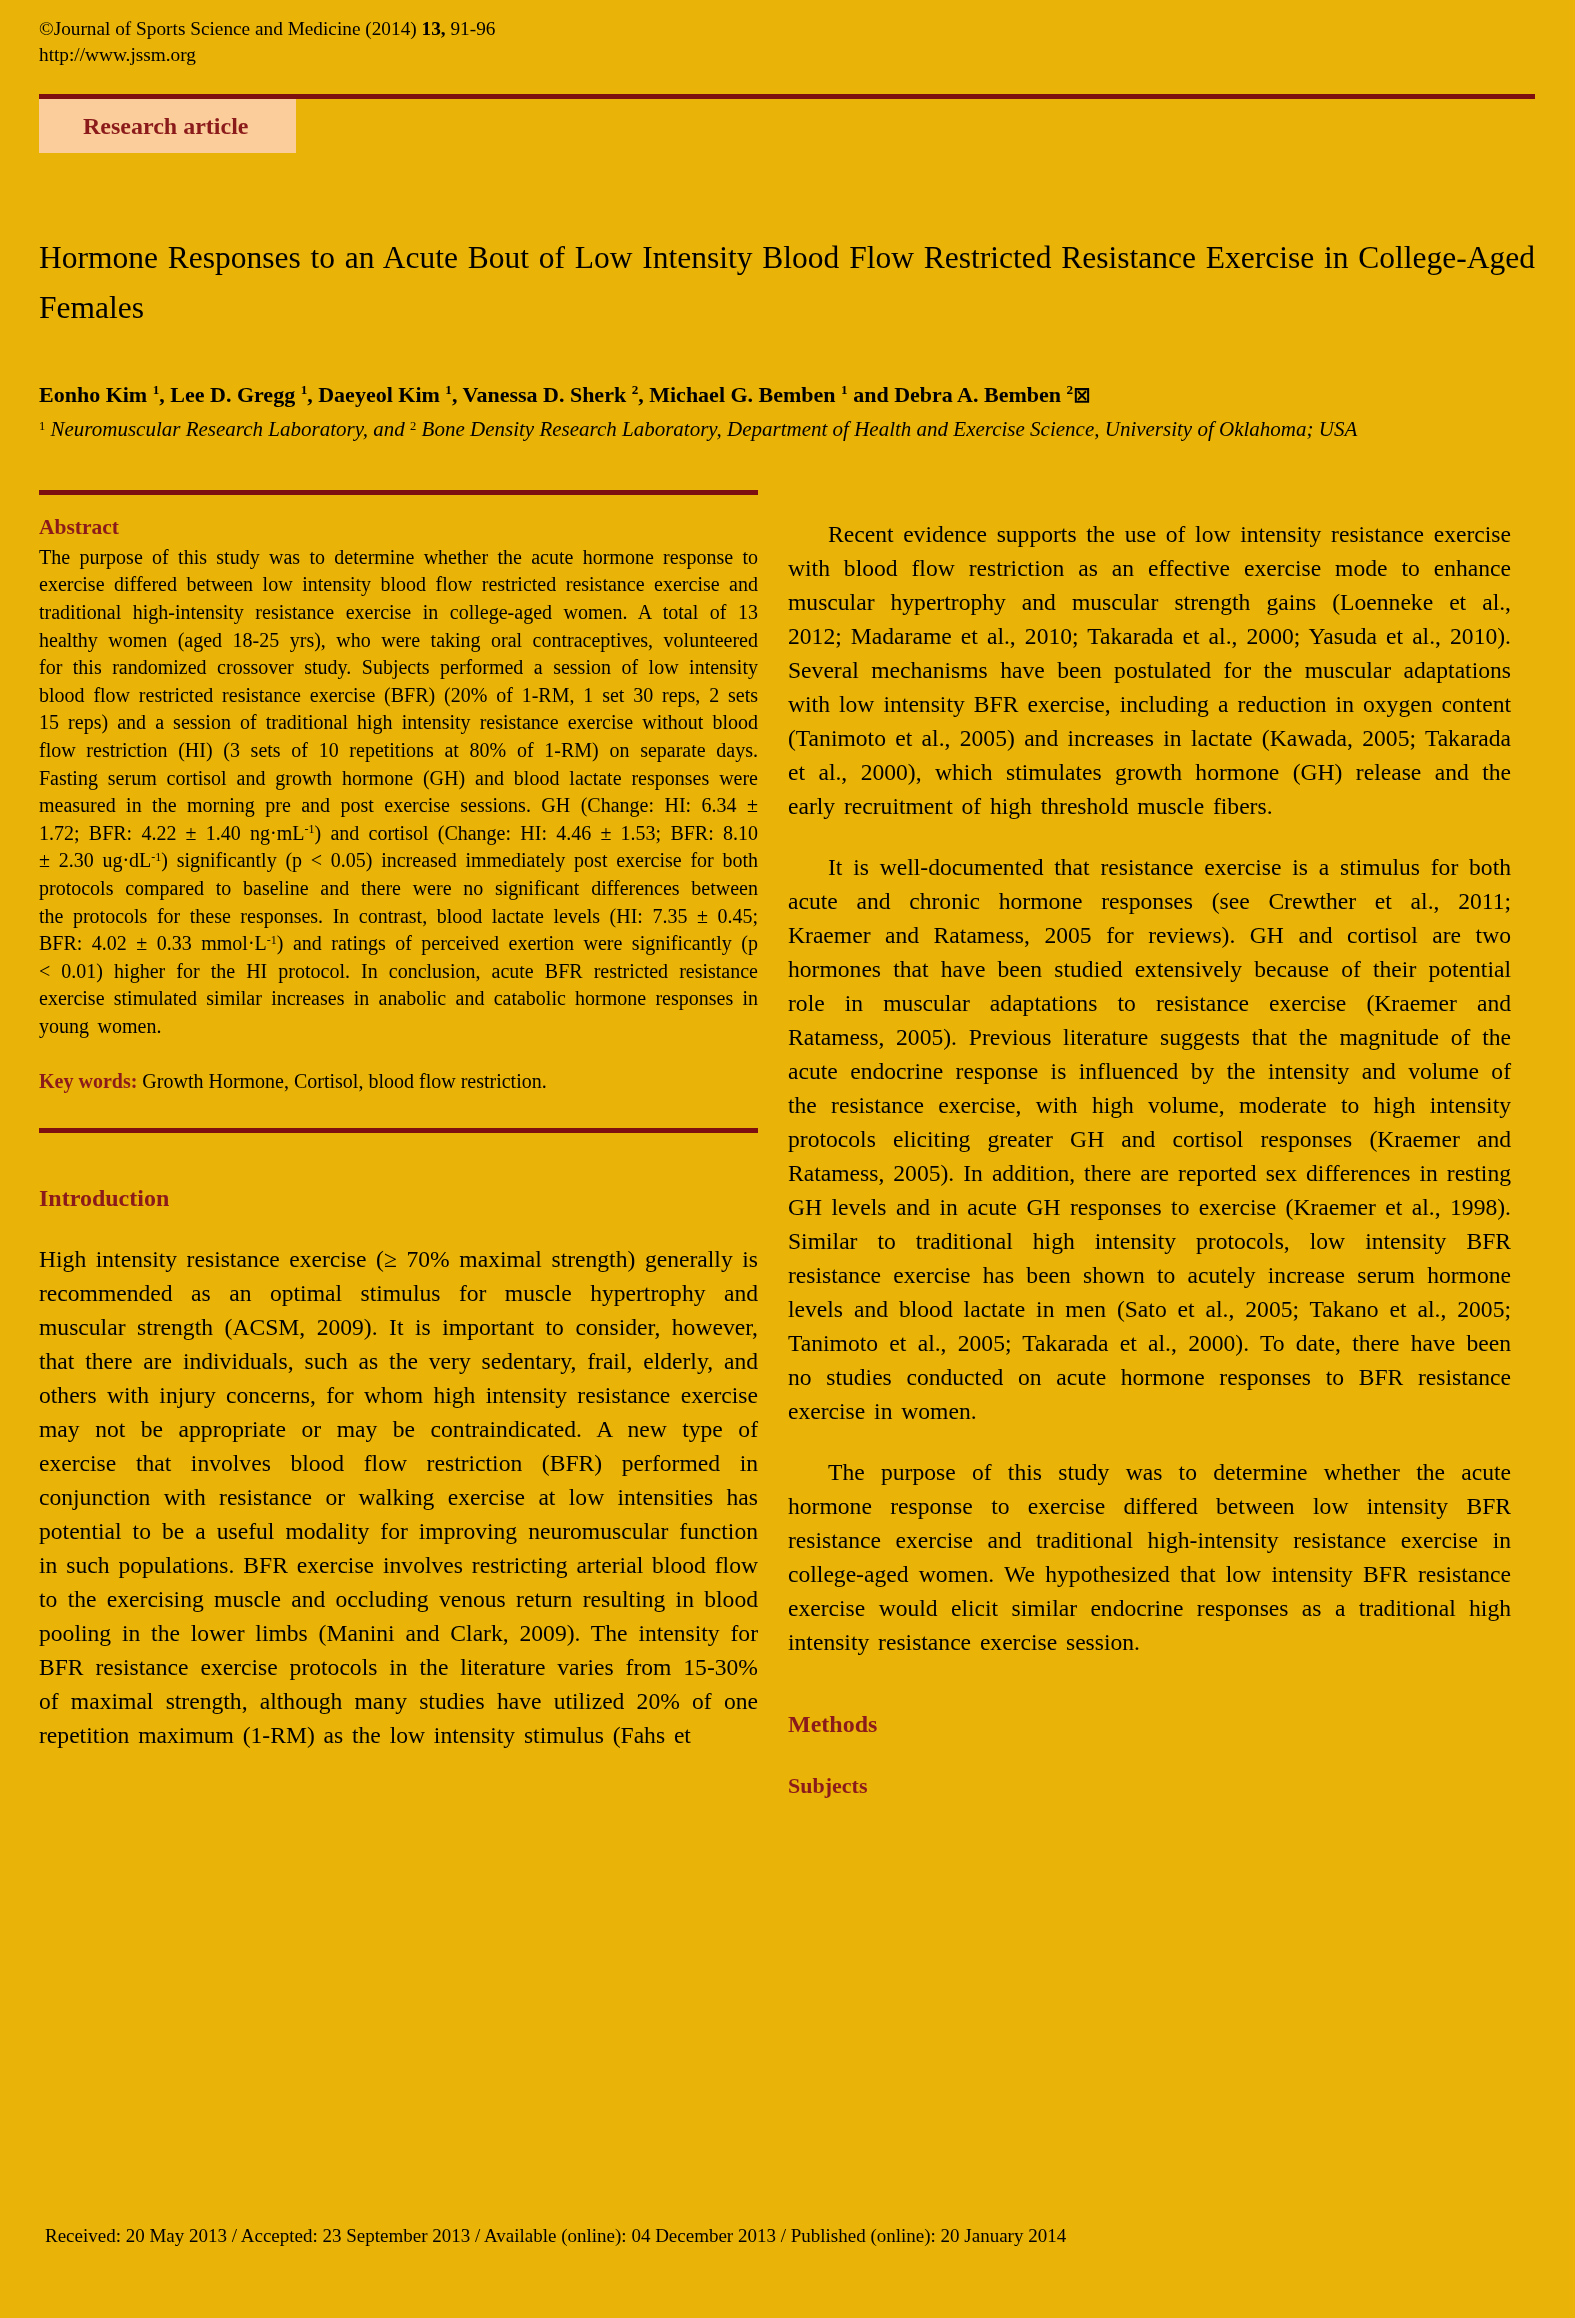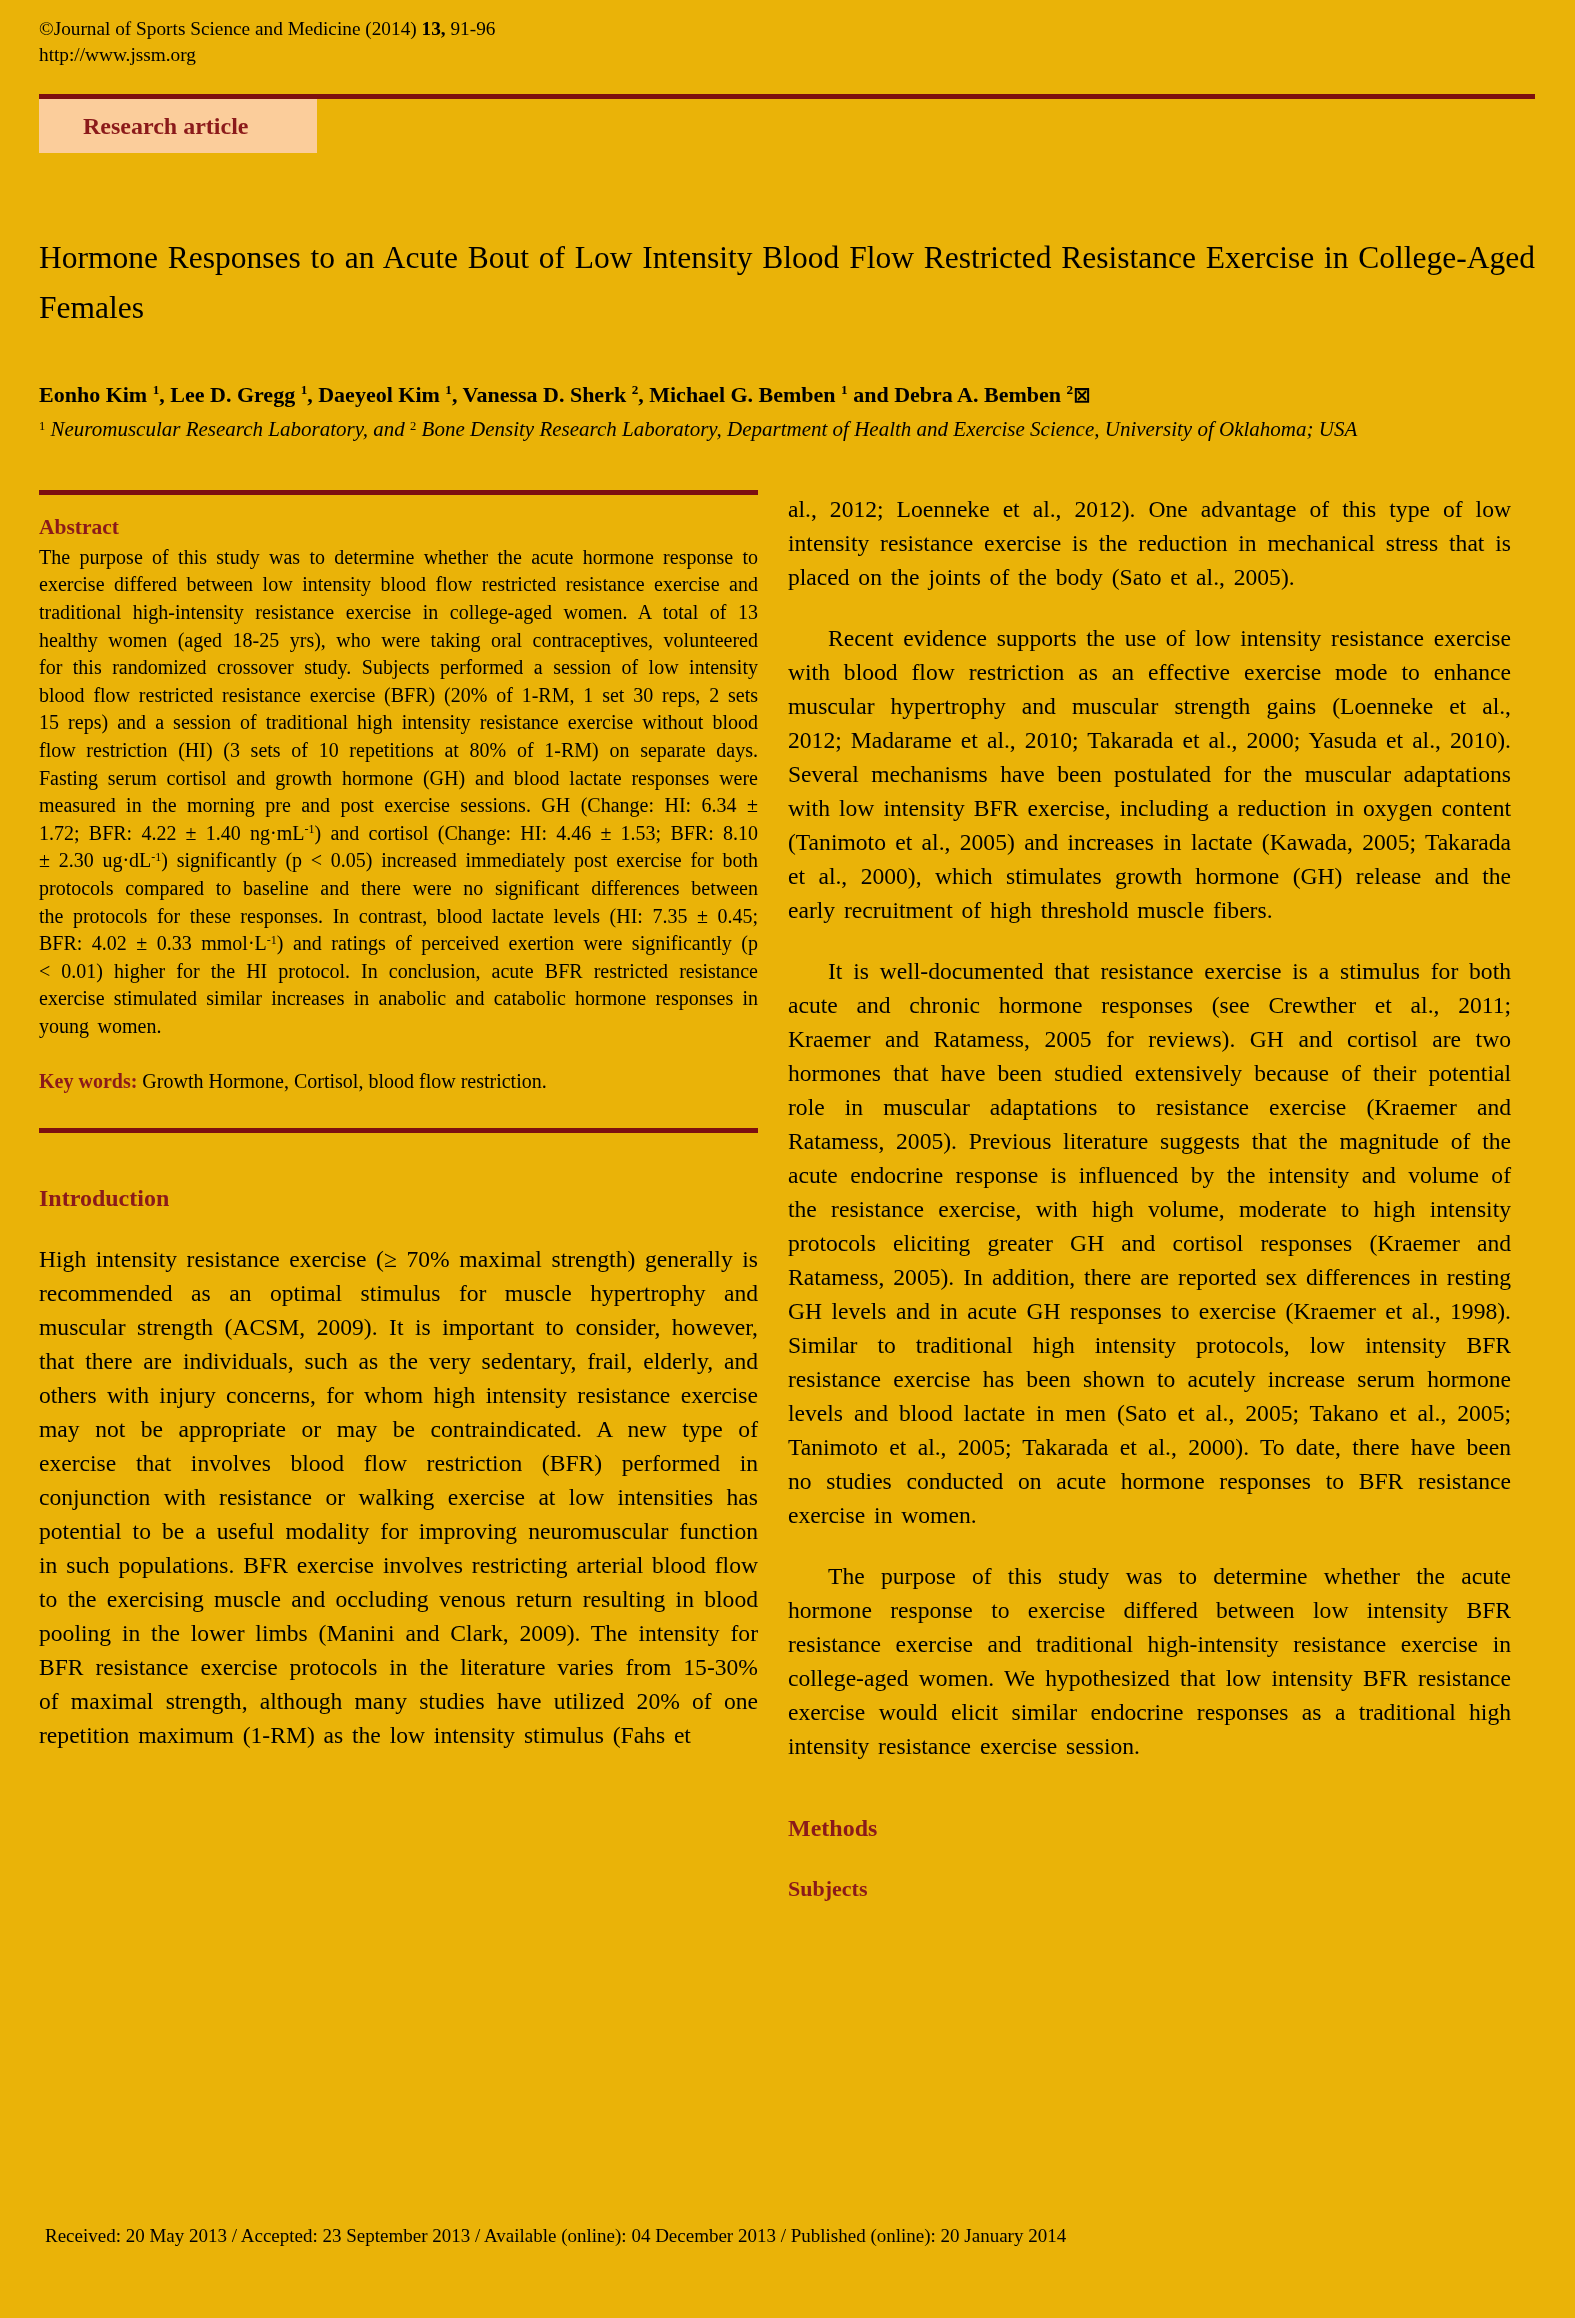--- a/index.html
+++ b/index.html
@@ -18,21 +18,21 @@
   .masthead { font-size: 19.3px; line-height: 26px; }
   .masthead .bold { font-weight: bold; }
   .masthead a { color: #000; text-decoration: none; }
 
   .top-rule {
     margin-top: 26px;
     height: 5.7px;
     background: #7d0f10;
   }
   .badge {
-    width: 278px;
+    width: 257px;
     height: 54px;
     background: #fbcd9b;
     color: #8b1a1a;
     font-weight: bold;
     font-size: 24px;
     line-height: 54px;
     padding-left: 44px;
     box-sizing: border-box;
   }
 
@@ -168,21 +168,20 @@
         <div class="rule abstract-rule"></div>
         <div class="abstract-heading">Abstract</div>
         <p class="abstract-body">The purpose of this study was to determine whether the acute hormone response to exercise differed between low intensity blood flow restricted resistance exercise and traditional high-intensity resistance exercise in college-aged women. A total of 13 healthy women (aged 18-25 yrs), who were taking oral contraceptives, volunteered for this randomized crossover study. Subjects performed a session of low intensity blood flow restricted resistance exercise (BFR) (20% of 1-RM, 1 set 30 reps, 2 sets 15 reps) and a session of traditional high intensity resistance exercise without blood flow restriction (HI) (3 sets of 10 repetitions at 80% of 1-RM) on separate days. Fasting serum cortisol and growth hormone (GH) and blood lactate responses were measured in the morning pre and post exercise sessions. GH (Change: HI: 6.34 ± 1.72; BFR: 4.22 ± 1.40 ng·mL<sup>-1</sup>) and cortisol (Change: HI: 4.46 ± 1.53; BFR: 8.10 ± 2.30 ug·dL<sup>-1</sup>) significantly (p &lt; 0.05) increased immediately post exercise for both protocols compared to baseline and there were no significant differences between the protocols for these responses. In contrast, blood lactate levels (HI: 7.35 ± 0.45; BFR: 4.02 ± 0.33 mmol·L<sup>-1</sup>) and ratings of perceived exertion were significantly (p &lt; 0.01) higher for the HI protocol. In conclusion, acute BFR restricted resistance exercise stimulated similar increases in anabolic and catabolic hormone responses in young women.</p>
         <p class="keywords"><span class="kw-label">Key words:</span><span> Growth Hormone, Cortisol, blood flow restriction.</span></p>
         <div class="rule kw-rule"></div>
         <h2 class="section-heading">Introduction</h2>
         <p class="body-par">High intensity resistance exercise (≥ 70% maximal strength) generally is recommended as an optimal stimulus for muscle hypertrophy and muscular strength (ACSM, 2009). It is important to consider, however, that there are individuals, such as the very sedentary, frail, elderly, and others with injury concerns, for whom high intensity resistance exercise may not be appropriate or may be contraindicated. A new type of exercise that involves blood flow restriction (BFR) performed in conjunction with resistance or walking exercise at low intensities has potential to be a useful modality for improving neuromuscular function in such populations. BFR exercise involves restricting arterial blood flow to the exercising muscle and occluding venous return resulting in blood pooling in the lower limbs (Manini and Clark, 2009). The intensity for BFR resistance exercise protocols in the literature varies from 15-30% of maximal strength, although many studies have utilized 20% of one repetition maximum (1-RM) as the low intensity stimulus (Fahs et</p>
       </div>
 
       <div class="col-right">
-        <p class="body-par first">al., 2012; Loenneke et al., 2012). One advantage of this type of low intensity resistance exercise is the reduction in mechanical stress that is placed on the joints of the body (Sato et al., 2005).</p>
         <p class="body-par indent">Recent evidence supports the use of low intensity resistance exercise with blood flow restriction as an effective exercise mode to enhance muscular hypertrophy and muscular strength gains (Loenneke et al., 2012; Madarame et al., 2010; Takarada et al., 2000; Yasuda et al., 2010). Several mechanisms have been postulated for the muscular adaptations with low intensity BFR exercise, including a reduction in oxygen content (Tanimoto et al., 2005) and increases in lactate (Kawada, 2005; Takarada et al., 2000), which stimulates growth hormone (GH) release and the early recruitment of high threshold muscle fibers.</p>
         <p class="body-par indent">It is well-documented that resistance exercise is a stimulus for both acute and chronic hormone responses (see Crewther et al., 2011; Kraemer and Ratamess, 2005 for reviews). GH and cortisol are two hormones that have been studied extensively because of their potential role in muscular adaptations to resistance exercise (Kraemer and Ratamess, 2005). Previous literature suggests that the magnitude of the acute endocrine response is influenced by the intensity and volume of the resistance exercise, with high volume, moderate to high intensity protocols eliciting greater GH and cortisol responses (Kraemer and Ratamess, 2005). In addition, there are reported sex differences in resting GH levels and in acute GH responses to exercise (Kraemer et al., 1998). Similar to traditional high intensity protocols, low intensity BFR resistance exercise has been shown to acutely increase serum hormone levels and blood lactate in men (Sato et al., 2005; Takano et al., 2005; Tanimoto et al., 2005; Takarada et al., 2000). To date, there have been no studies conducted on acute hormone responses to BFR resistance exercise in women.</p>
         <p class="body-par indent">The purpose of this study was to determine whether the acute hormone response to exercise differed between low intensity BFR resistance exercise and traditional high-intensity resistance exercise in college-aged women. We hypothesized that low intensity BFR resistance exercise would elicit similar endocrine responses as a traditional high intensity resistance exercise session.</p>
         <h2 class="section-heading">Methods</h2>
         <h3 class="subsection-heading">Subjects</h3>
       </div>
 
     </div>
   </div>
 

